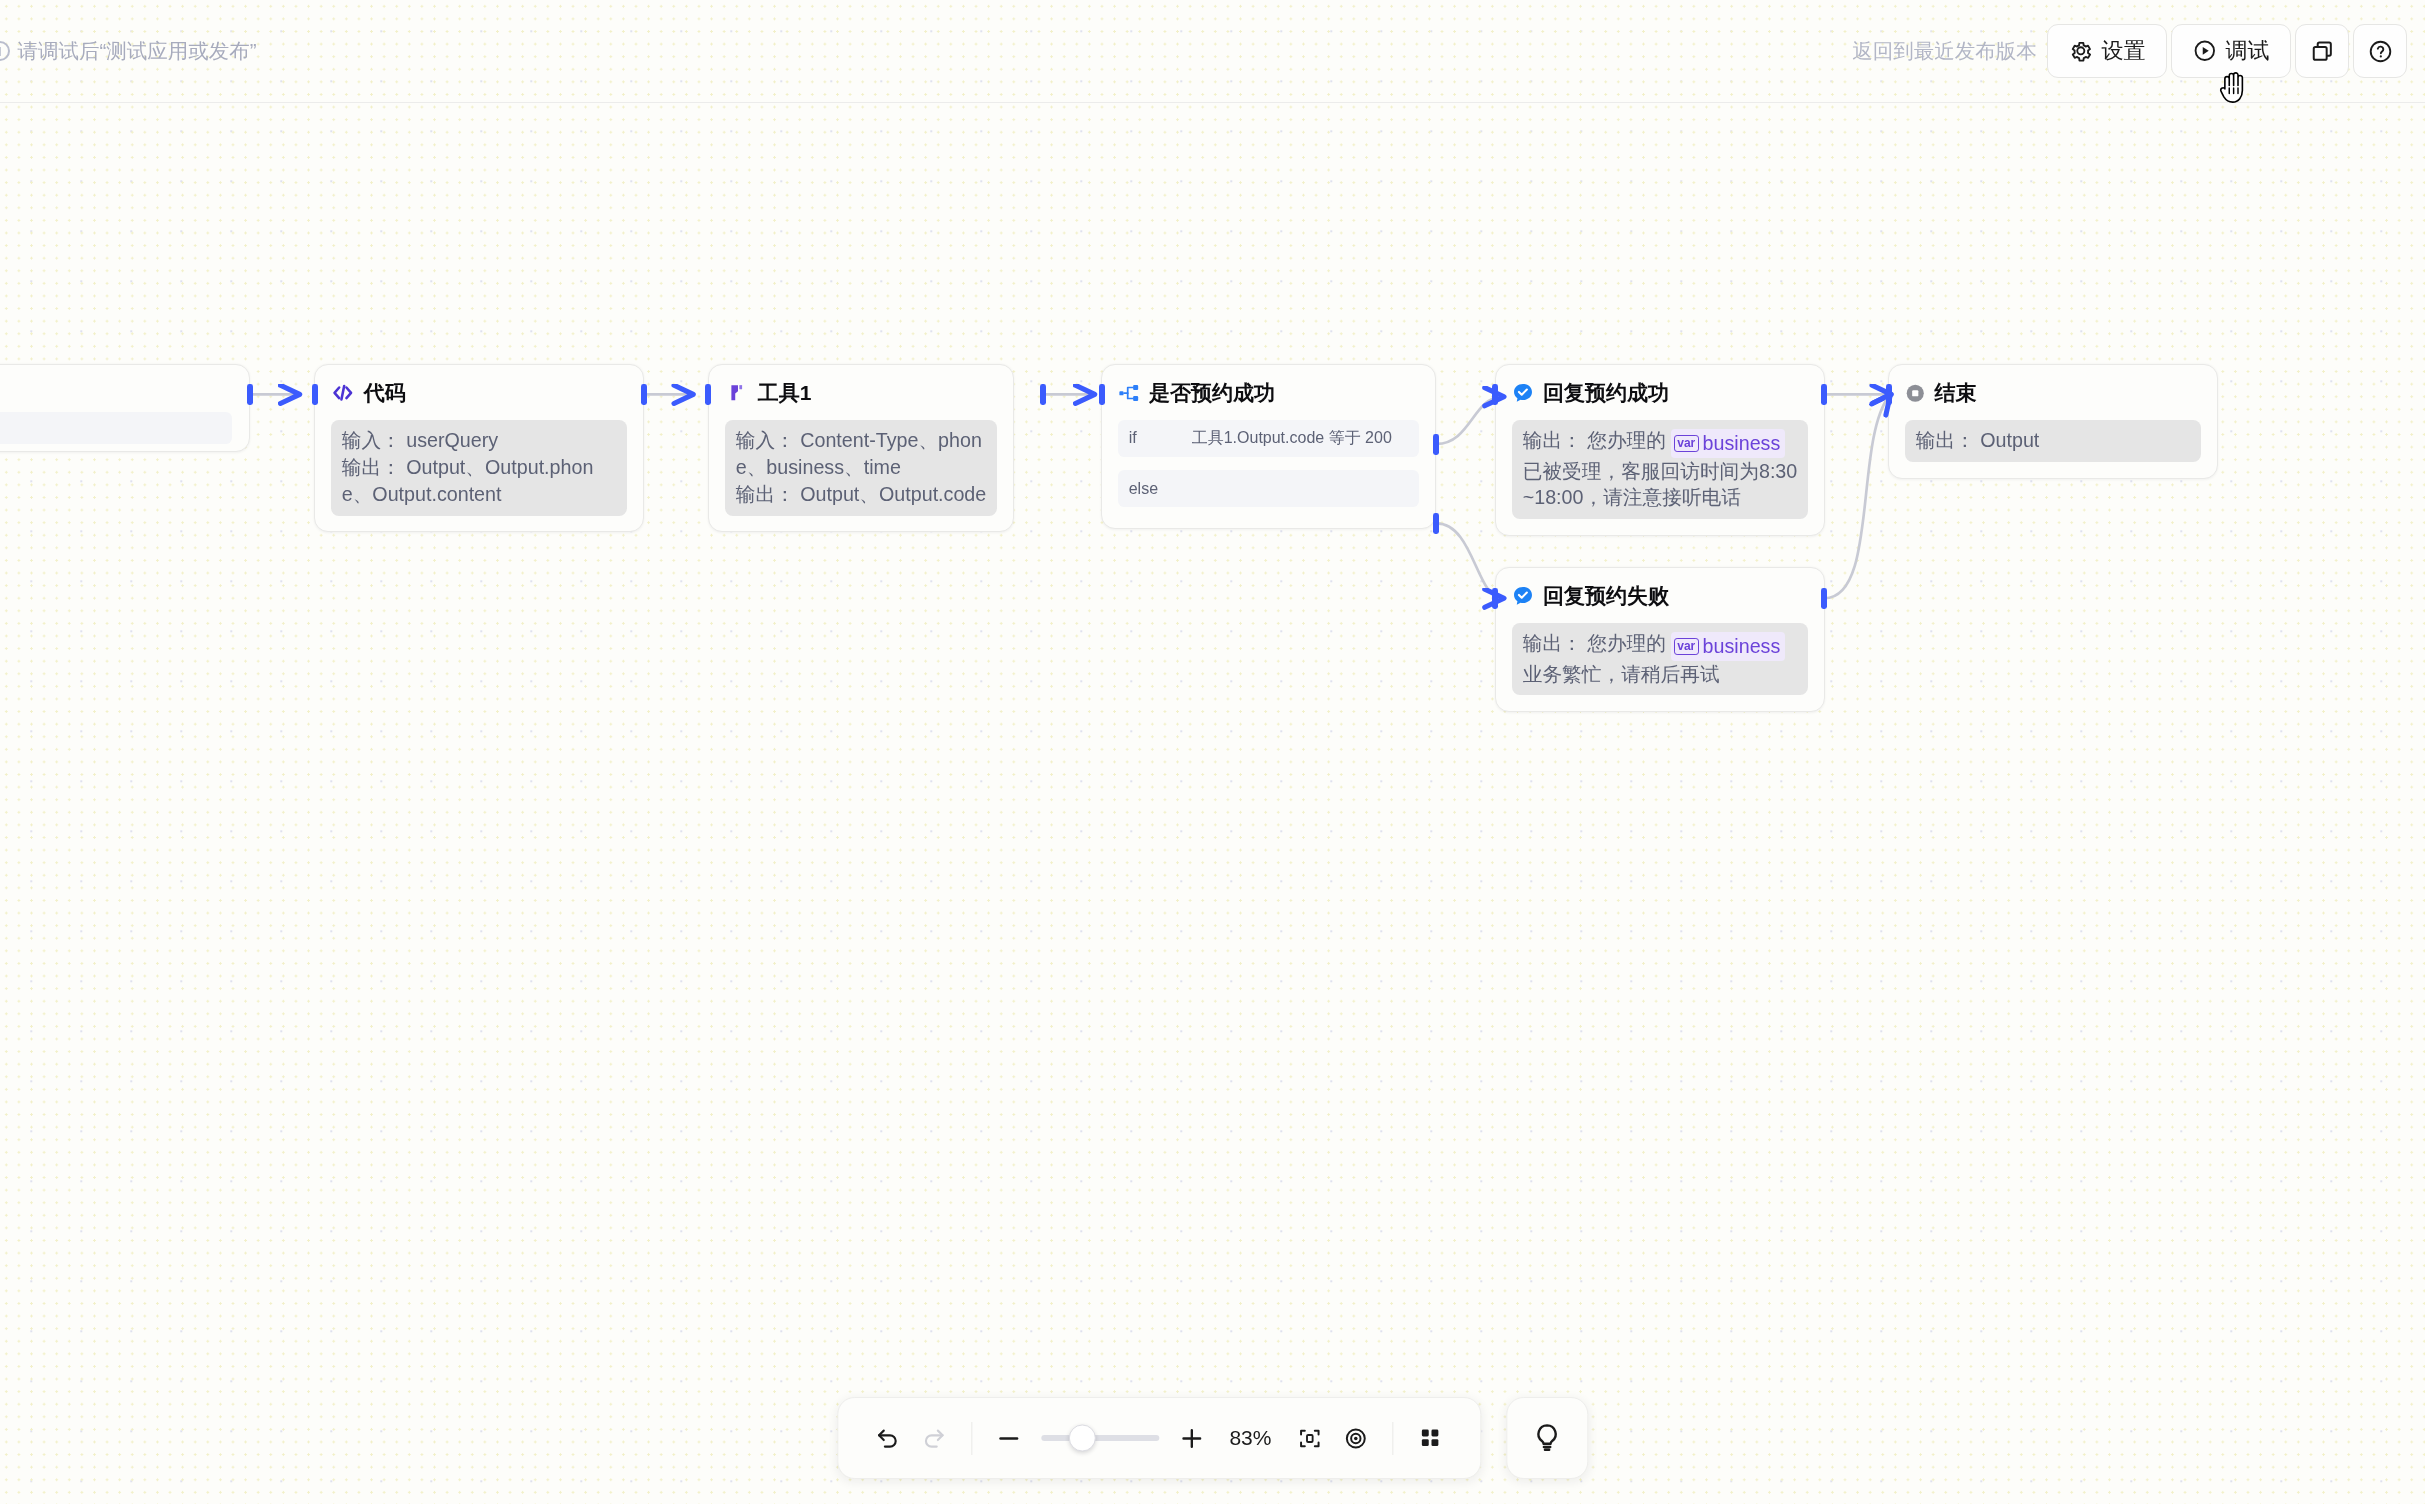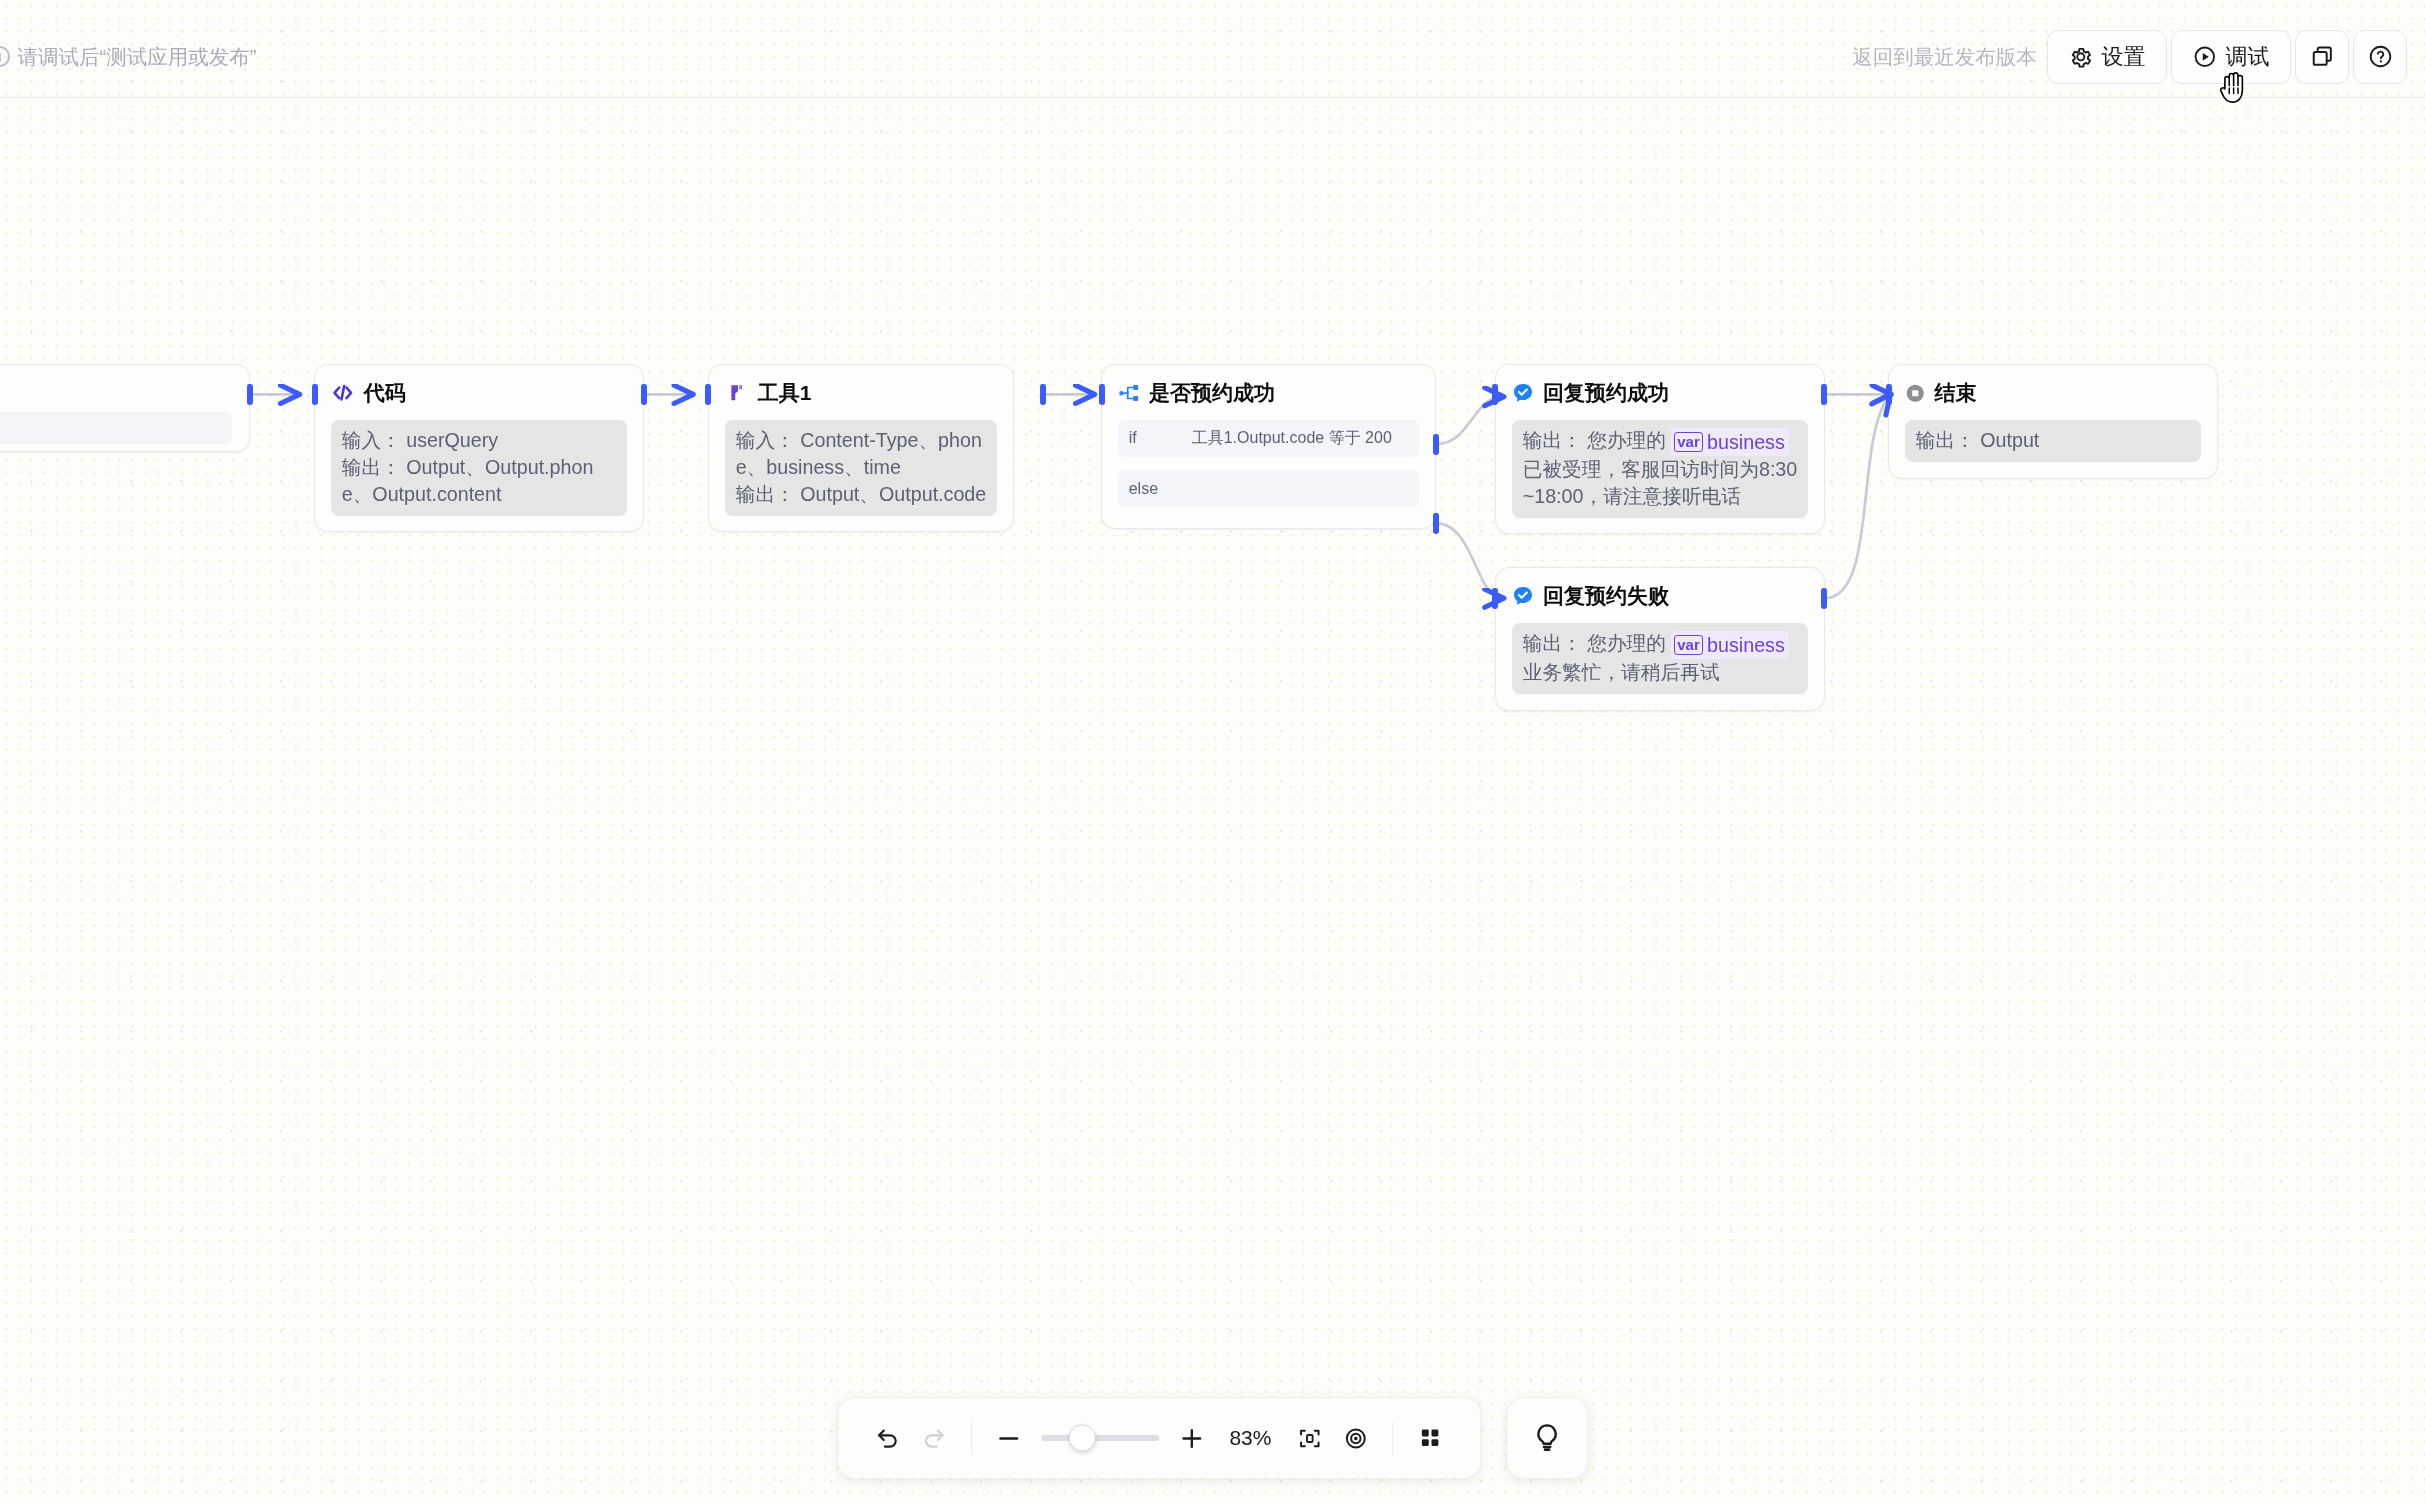--- a/index.html
+++ b/index.html
@@ -16,21 +16,21 @@
     background-color:#fdfdfa;
     background-image:
       radial-gradient(circle, #f2f0c8 1.3px, transparent 1.3px),
       radial-gradient(circle, #dfe1ef 1.1px, transparent 1.2px);
     background-size: 12.6px 12.6px, 50px 50px;
     background-position: 0 0, 6.3px 6.3px;
   }
 
   
   #header{
-    position:absolute; top:16px; left:0; width:2426px; height:82px;
+    position:absolute; top:0; left:0; width:2426px; height:103px;
     border-bottom:0.8px solid #ececeb;
     display:flex; align-items:center;
     z-index:40;
     background:transparent;
     text-align:right;
   }
   .hdr-left{
     display:flex; align-items:center; gap:7.9px;
     margin-left:-11px;
     color:#a7abbd; font-size:20.5px; white-space:nowrap;
@@ -106,21 +106,21 @@
   
   .varchip{
     display:inline-flex; align-items:center; gap:3.9px;
     background:#efe9fb; border-radius:3.9px;
     padding:0.8px 4.7px 0.8px 2.4px; color:#6b42d9;
     vertical-align:baseline;
   }
   .varbox{
     display:inline-flex; align-items:center; justify-content:center;
     border:1.2px solid #6b42d9; border-radius:3.1px;
-    font-size:15px; line-height:1; padding:1.6px 2.4px; color:#6b42d9;
+    font-size:12px; line-height:1; padding:1.6px 2.4px; color:#6b42d9;
     font-weight:600;
   }
 
   
   .ic{ display:inline-flex; align-items:center; justify-content:center; flex:0 0 auto; }
 
   
   .port{
     position:absolute; width:5.5px; height:20.5px; border-radius:2.4px;
     background:#3b5bfd; z-index:6;

